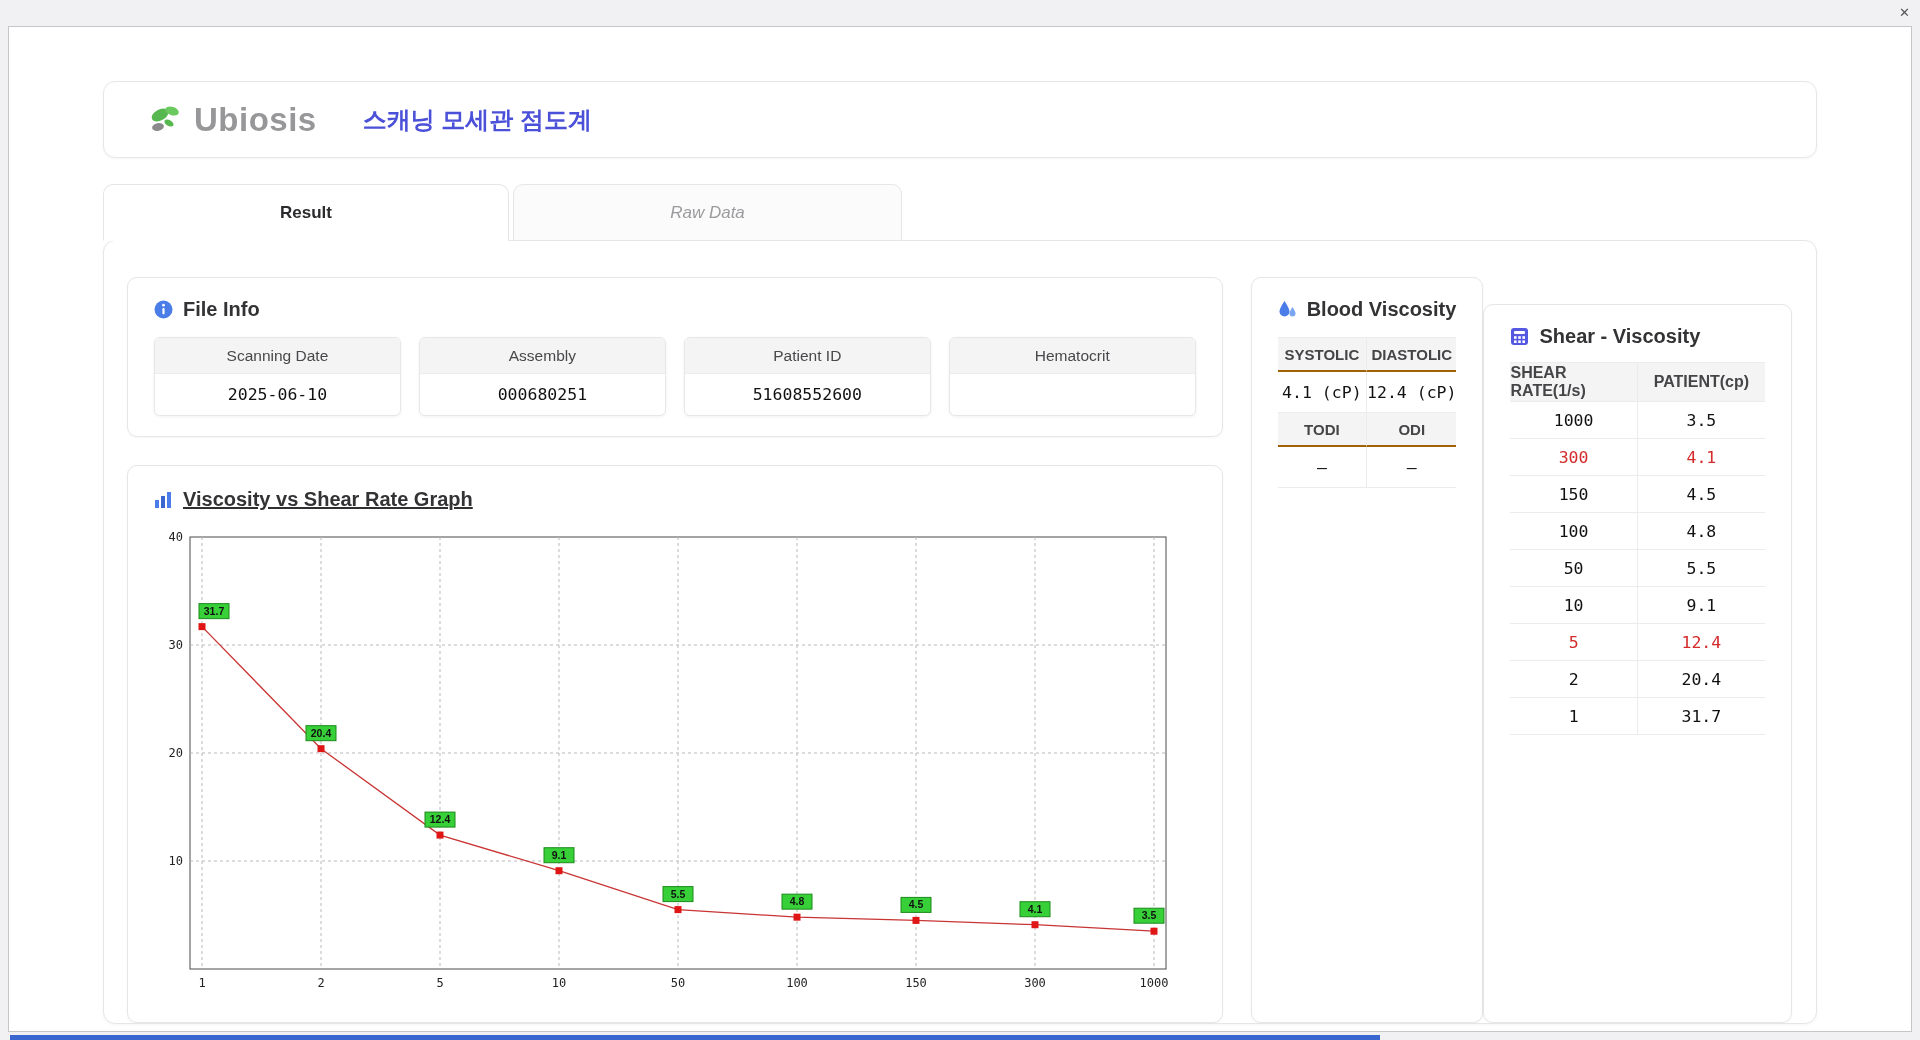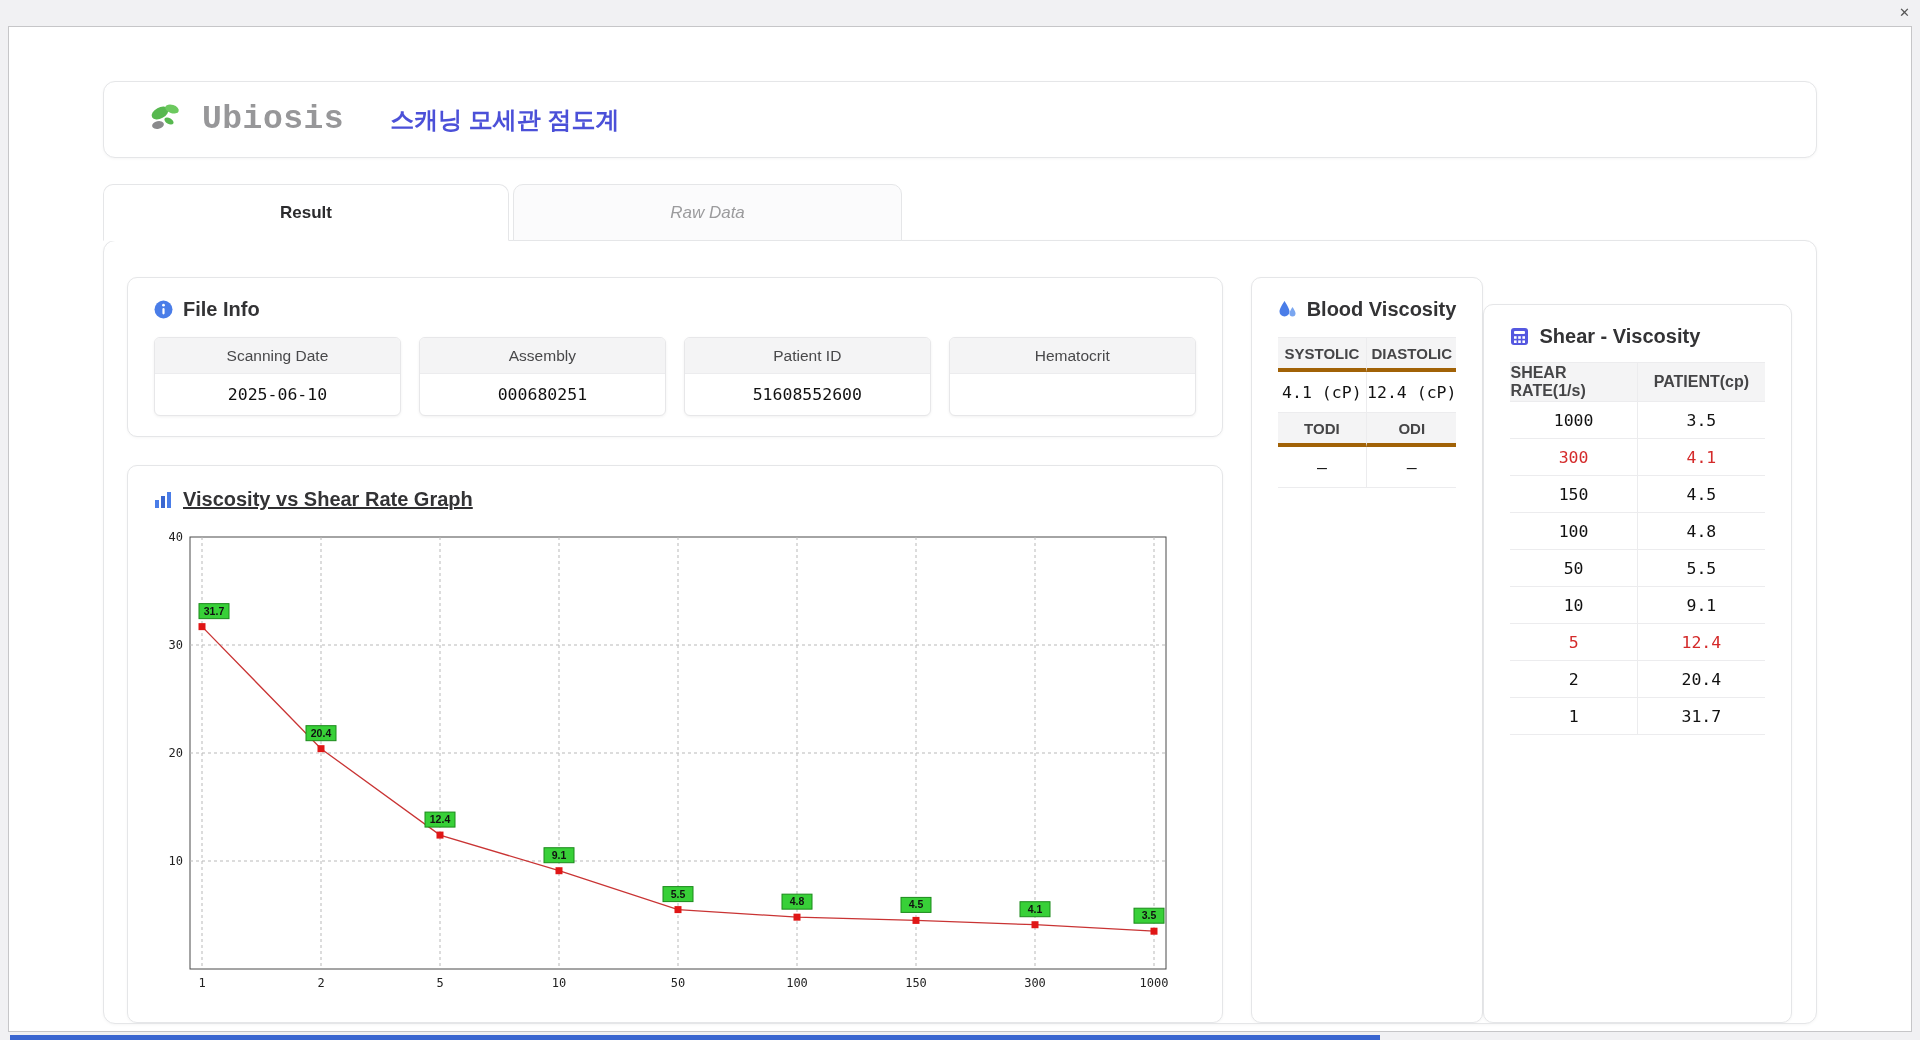--- a/index.html
+++ b/index.html
@@ -25,21 +25,21 @@
   }
   .card {
     background: #fff; border: 1px solid #e5e6e8; border-radius: 12px;
     box-shadow: 0 1px 3px rgba(0,0,0,0.04);
   }
   
   .header-card {
     width: 1714px; height: 77px;
     display: flex; align-items: center; padding-left: 44px;
   }
-  .logo-wrap { display: flex; align-items: flex-start; gap: 14px; font-family: Liberation Mono, monospace; }
+  .logo-wrap { display: flex; align-items: flex-end; gap: 6px; }
   .logo-text { font-size: 33px; font-weight: bold; color: #979799; letter-spacing: 0.5px; }
   .app-title { margin-left: 46px; font-size: 24px; font-weight: bold; color: #4b50d8; }
   
   .tabs-row {
     display: flex; margin-top: 26px; height: 57px; position: relative;
     margin-bottom: -1px; z-index: 2;
   }
   .tab {
     width: 406px; height: 57px; display: flex; align-items: center; justify-content: center;
     font-size: 17px; border: 1px solid #e5e6e8; border-radius: 10px 10px 0 0;
@@ -80,21 +80,21 @@
   
   .graph-card { margin-top: 28px; flex: 1; border-radius: 10px; padding: 22px 17px 0 26px; text-decoration: underline; }
   .chart-wrap { margin-top: 14px; width: 1030px; }
   
   .bv-card { padding: 20px 26px; border-radius: 10px; }
   .bv-table { margin-top: 16px; display: grid; grid-template-columns: 1fr 1fr;
     border-top: 1px solid #ececee; }
   .bv-h {
     background: #f4f4f5; height: 34px; display: flex; align-items: center; justify-content: center;
     font-size: 15px; font-weight: bold; color: #454547;
-    border-bottom: 4px solid #a16207;
+    border-bottom: 2px solid #a16207;
   }
   .bv-v {
     height: 41px; display: flex; align-items: center; justify-content: center;
     font-family: "DejaVu Sans Mono", monospace; font-size: 16.5px; color: #111;
     border-bottom: 1px solid #ececee;
   }
   .bv-h:nth-child(odd), .bv-v.leftcell { border-right: 1px solid #ececee; }
   
   .sv-card { margin-top: 27px; flex: 1; padding: 20px 26px; border-radius: 10px; }
   .sv-table { margin-top: 14px; border-top: 1px solid #ececee; }

